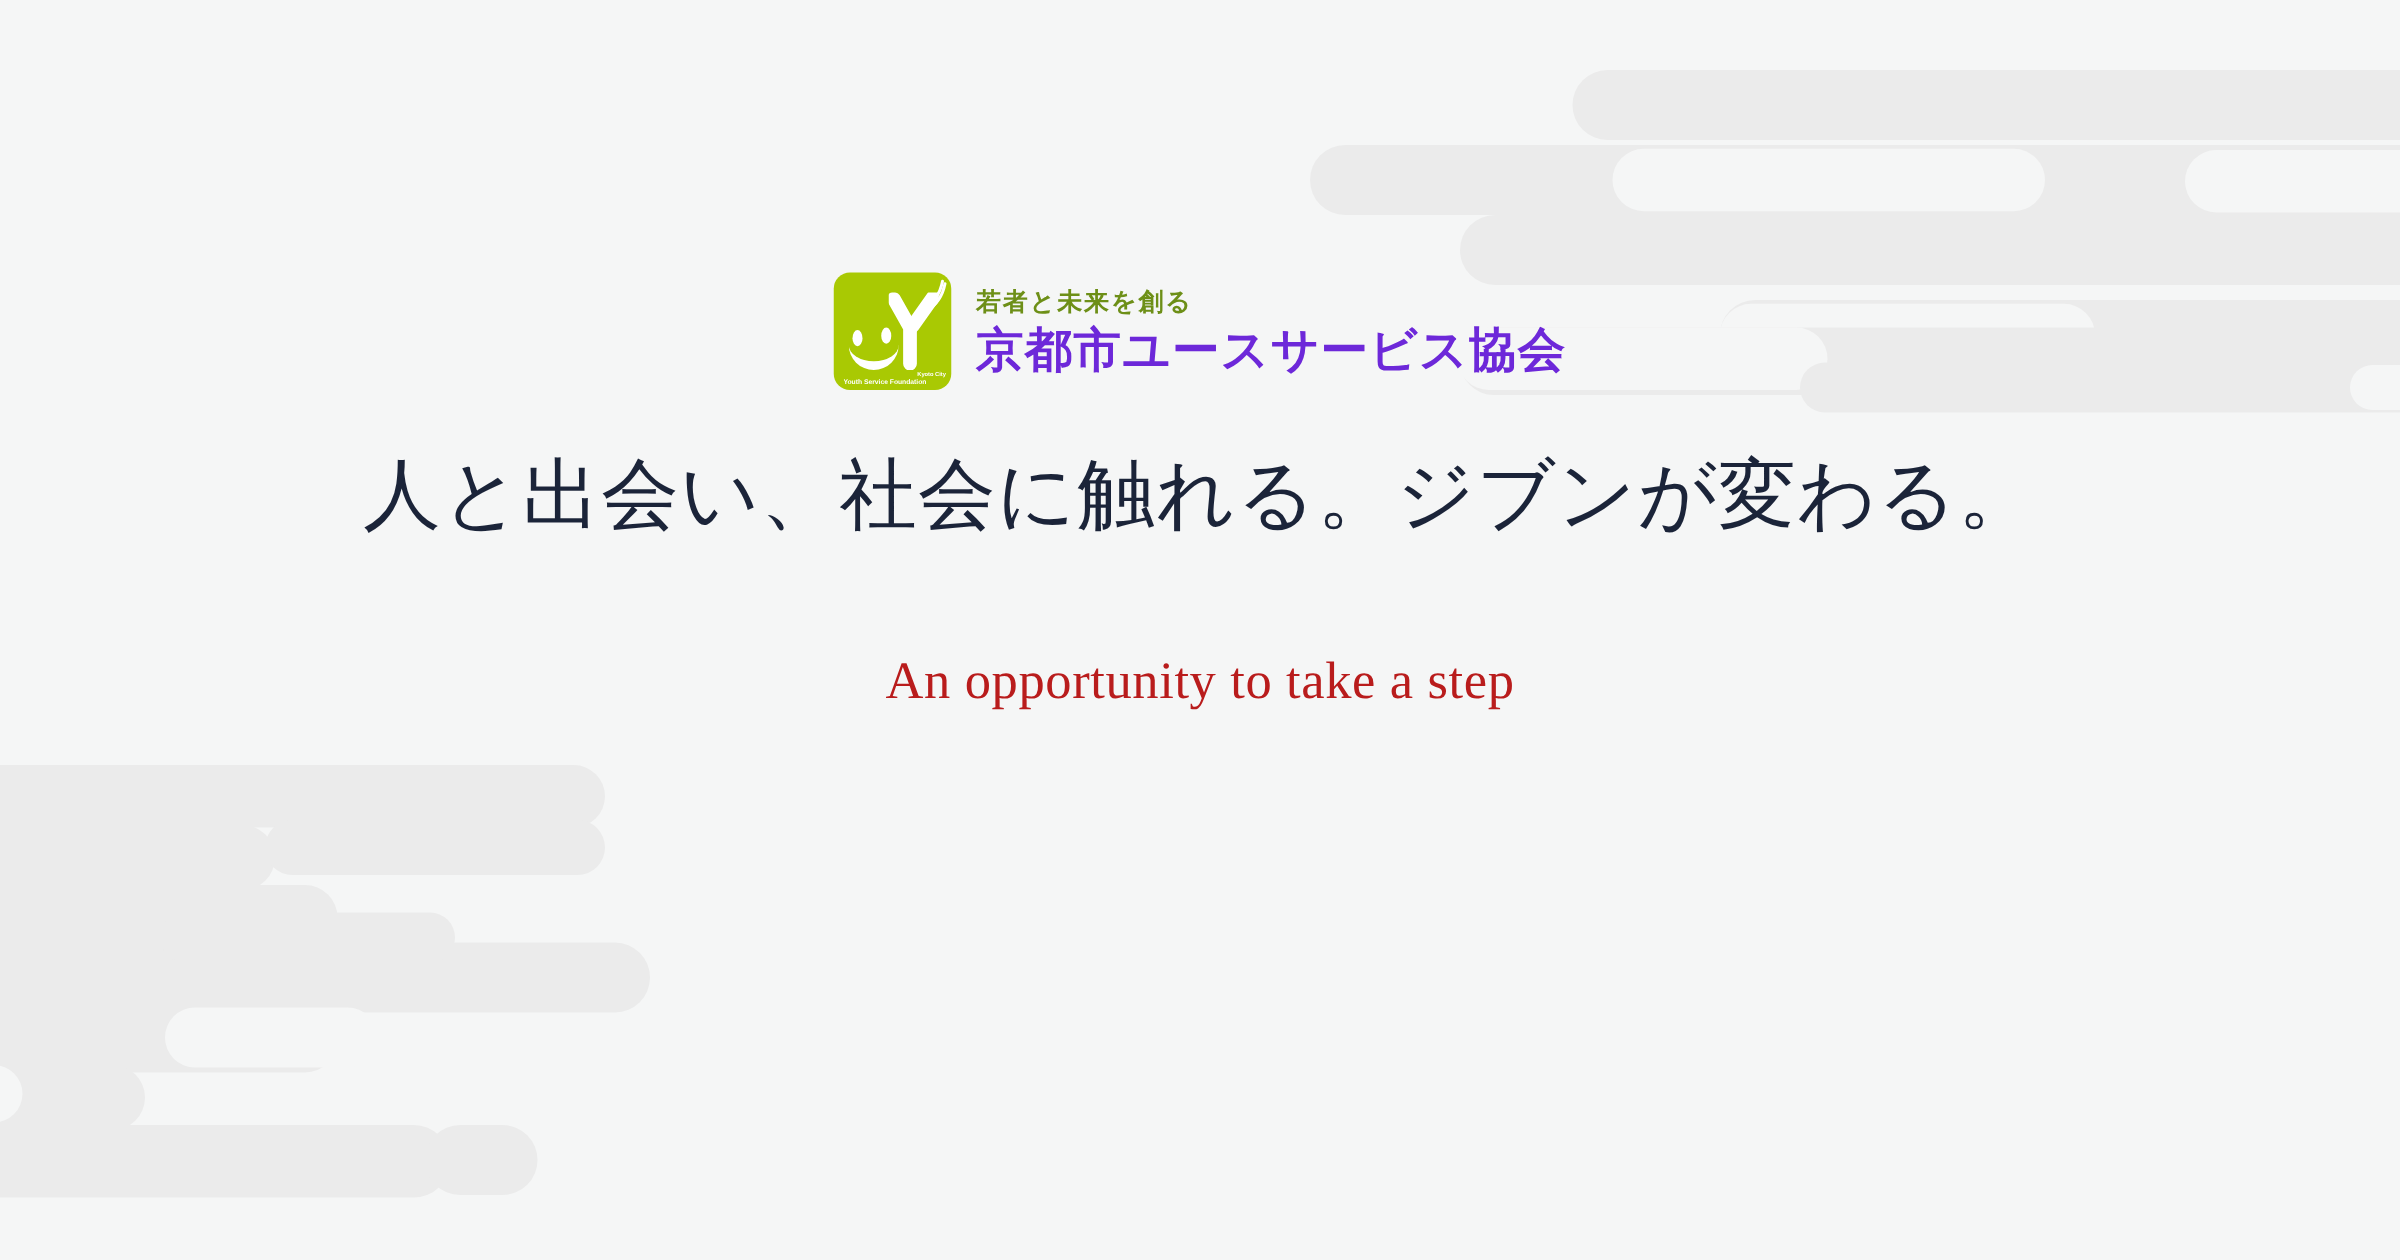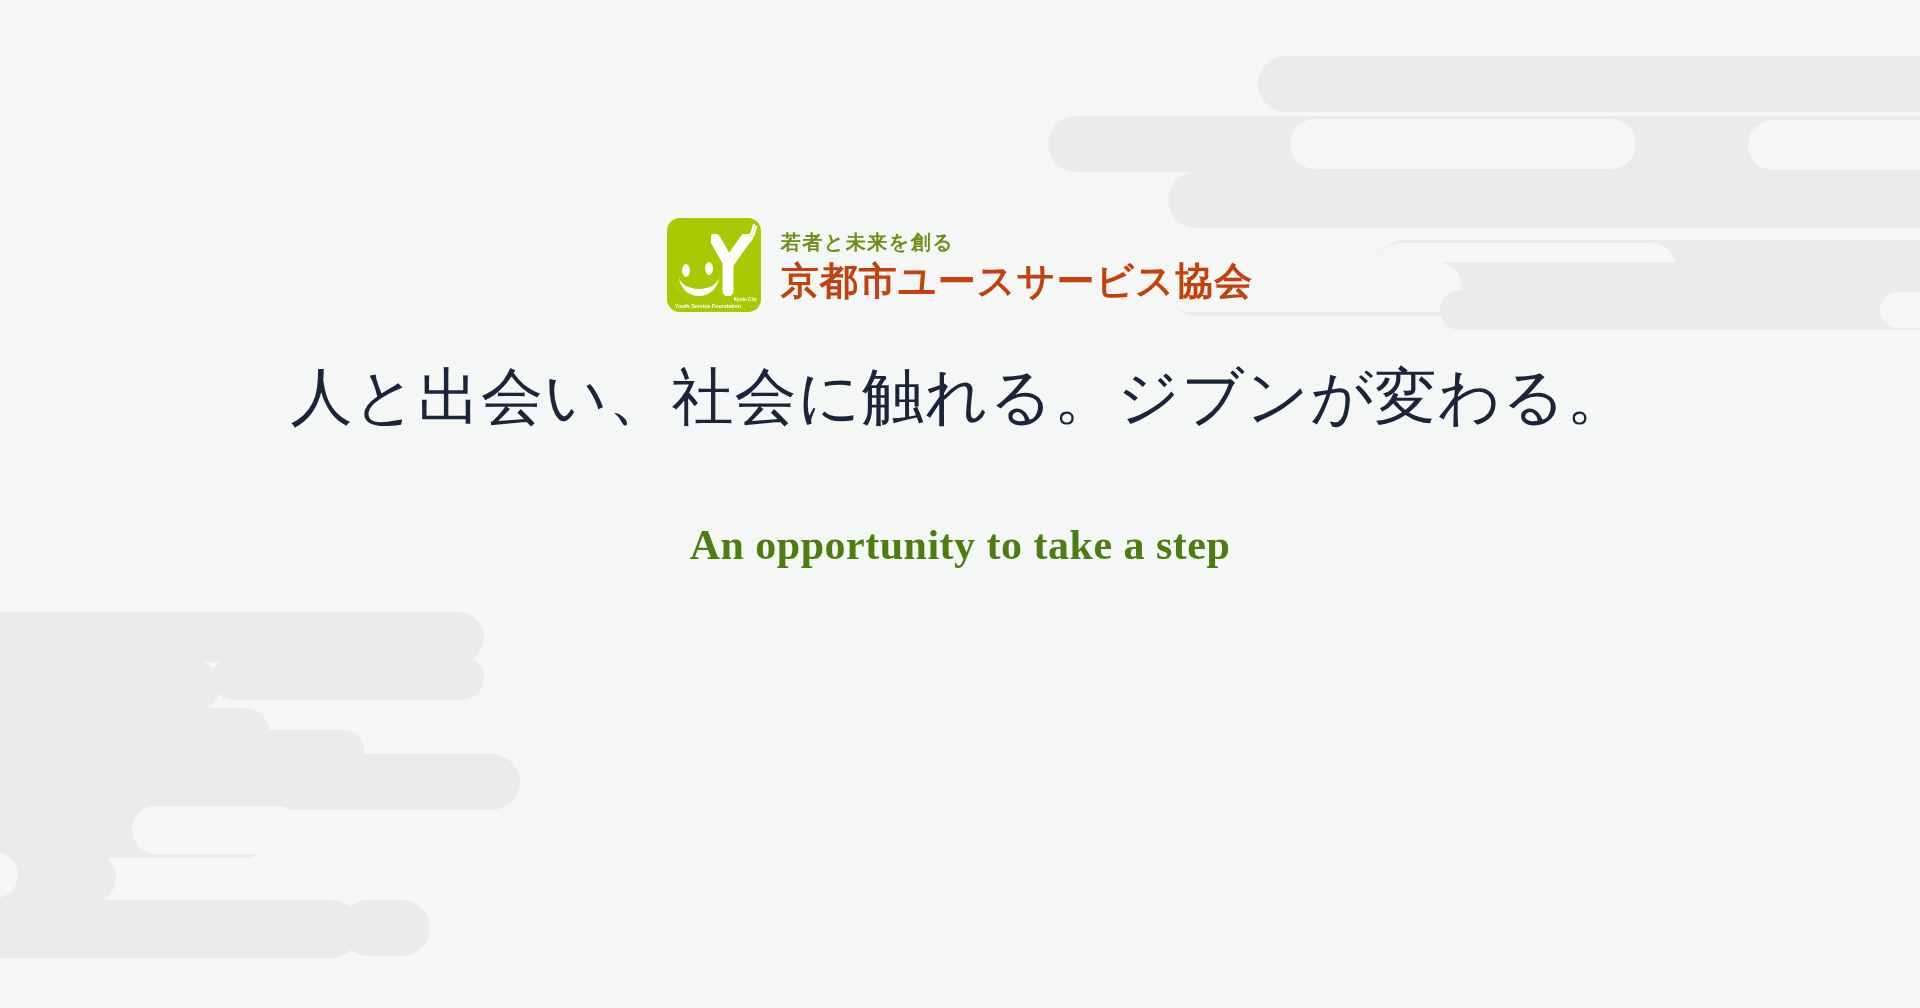--- a/index.html
+++ b/index.html
@@ -135,21 +135,21 @@
   }
   .brand-tagline {
     color: #6d8f17;
     font-size: 20px;
     line-height: 24px;
     font-weight: bold;
     letter-spacing: 1.5px;
     white-space: nowrap;
   }
   .brand-name {
-    color: #c2410c;
+    color: #6d28d9;
     font-size: 38px;
     line-height: 44px;
     font-weight: bold;
     letter-spacing: 1px;
     white-space: nowrap;
     margin-top: 5px;
   }
 
   .headline {
     margin-top: 47px;
@@ -157,25 +157,25 @@
     font-size: 62px;
     line-height: 1.22;
     font-weight: 400;
     letter-spacing: 1px;
     white-space: nowrap;
     text-align: center;
   }
 
   .subheadline {
     margin-top: 44px;
-    color: #4d7c0f;
+    color: #b91c1c;
     font-family: "Liberation Serif", "DejaVu Serif", serif;
     font-size: 42px;
     line-height: 1.2;
-    font-weight: bold;
+    font-weight: normal;
     letter-spacing: 0.5px;
     white-space: nowrap;
   }
 </style>
 </head>
 <body>
 
 <div class="page">
 
   <div class="cloud-layer">

